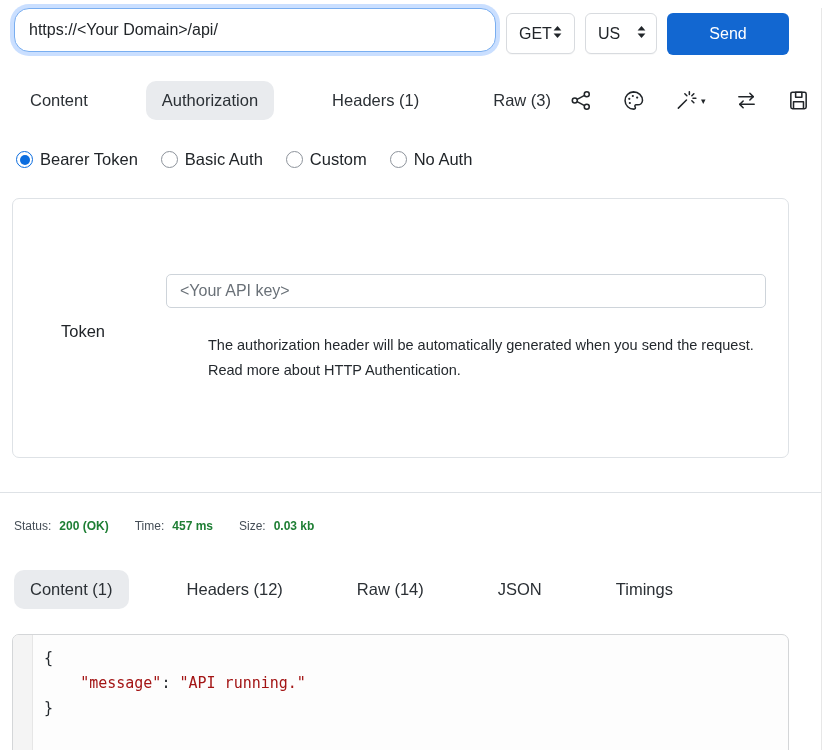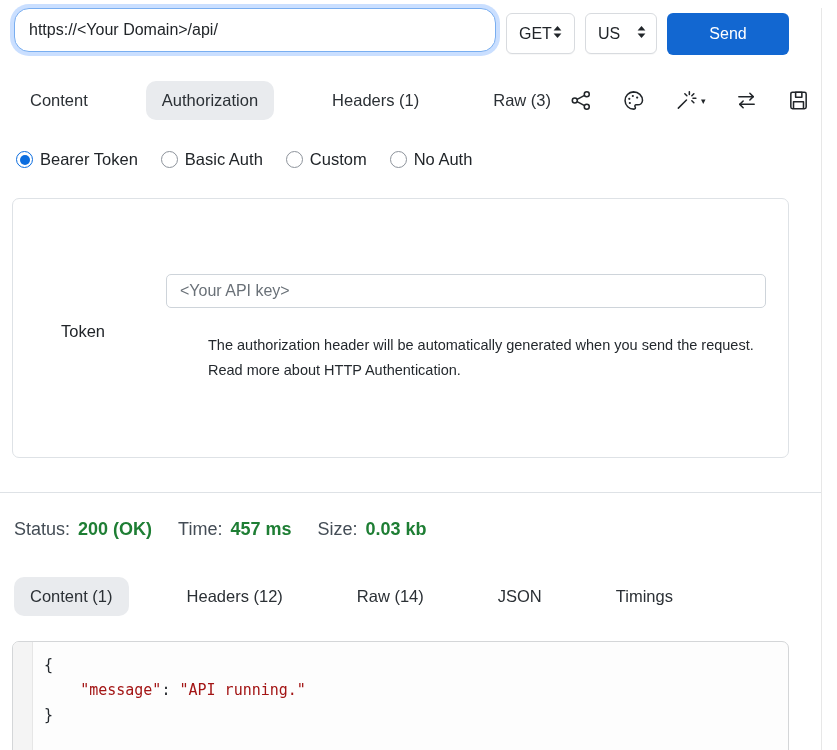--- a/index.html
+++ b/index.html
@@ -58,21 +58,21 @@
   .token-main { flex: 1 1 auto; }
   .token-input {
     width: 100%; height: 34px; border: 1px solid #ced4da; border-radius: 5px;
     font-size: 16px; font-family: "Liberation Sans", sans-serif; padding: 0 13px; color: #212529; outline: none;
   }
   .token-input::placeholder { color: #6a7178; opacity: 1; }
   .token-help { margin-top: 25px; max-width: 580px; font-size: 14.5px; line-height: 25px; color: #24292e; margin-left: 42px; }
 
   
   .divider { border: none; border-top: 1px solid #dee2e6; margin-top: 34px; }
-  .status-row { display: flex; align-items: center; margin: 26px 0 0 14px; font-size: 18px; }
+  .status-row { display: flex; align-items: center; margin: 26px 0 0 14px; font-size: 12px; }
   .status-label { color: #444d56; margin-right: 8px; }
   .status-value { color: #1e7e34; font-weight: 700; margin-right: 26px; }
 
   .tabs2 { margin-top: 37px; padding-left: 14px; }
 
   .code-block {
     margin: 25px 32px 0 12px; border: 1px solid #d4d6d8; border-radius: 7px;
     height: 130px; background: #fdfdfd; display: flex; overflow: hidden;
   }
   .code-gutter { width: 20px; flex: none; background: #f4f4f4; border-right: 1px solid #e6e6e6; }

